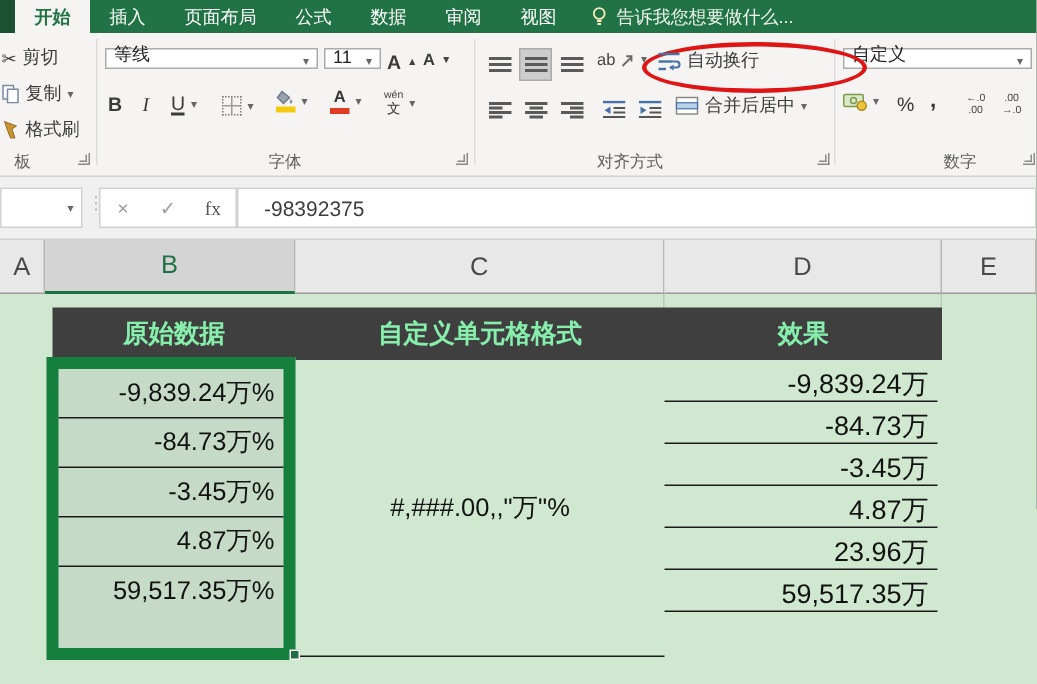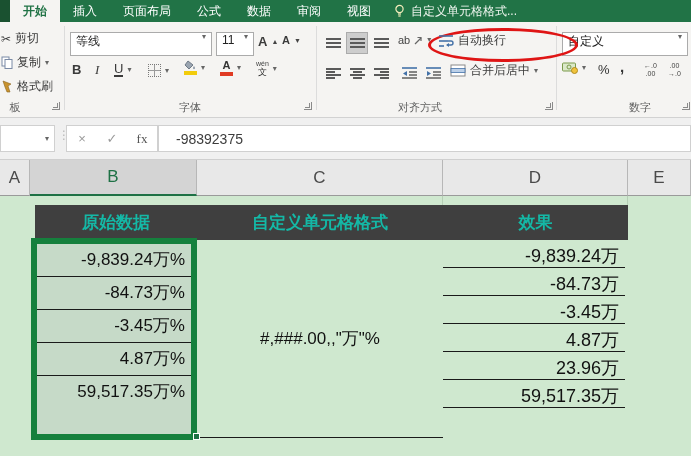--- a/index.html
+++ b/index.html
@@ -18,22 +18,22 @@
   
   .ribbon{position:absolute;left:0;top:22px;width:691px;height:96px;background:#f5f4f2;
           border-bottom:1px solid #d2d2d2;font-size:12px;color:#3b3b3b}
   .rabs{position:absolute;display:flex;align-items:center;gap:4px;white-space:nowrap}
   .gdiv{position:absolute;top:4px;height:84px;border-left:1px solid #dcdcdc}
   .glabel{position:absolute;top:78px;font-size:11px;color:#5f5f5f;text-align:center}
   .launcher{position:absolute;width:8px;height:8px;border-right:1px solid #8a8a8a;border-bottom:1px solid #8a8a8a}
   .launcher::before{content:"";position:absolute;right:1px;bottom:1px;width:4px;height:4px;
                     border-right:1px solid #8a8a8a;border-bottom:1px solid #8a8a8a}
   .dd{font-size:8px;color:#666;line-height:1}
-  .combo{position:absolute;height:24px;background:#fff;border:1px solid #ababab;
-         display:flex;align-items:flex-start;padding:0 5px;font-size:12px;color:#222}
+  .combo{position:absolute;height:14px;background:#fff;border:1px solid #ababab;
+         display:flex;align-items:flex-end;padding:0 5px;font-size:12px;color:#222}
   .combo .dd{margin-left:auto}
   .ibtn{width:22px;height:22px;display:flex;align-items:center;justify-content:center;gap:1px}
   .ibtn.sel{background:#cdcdcd;border:1px solid #ababab}
   .bld{font-weight:bold;font-size:13px}
   .itl{font-style:italic;font-family:"Liberation Serif",serif;font-size:13px}
   .und{font-size:13px;border-bottom:2px solid #3b3b3b;line-height:1}
   .stack{display:flex;flex-direction:column;align-items:center;line-height:1;gap:1px}
   .stack .t7{font-size:7px;color:#444}
   .stack .t9{font-size:9px;color:#333}
   .colorbar{width:13px;height:4px}
@@ -70,24 +70,24 @@
   .chcell{position:absolute;top:0;height:36px;background:#e8e8e8;border-right:1px solid #b7b7b7;
           border-bottom:1px solid #9a9a9a;display:flex;align-items:center;justify-content:center;
           font-size:17px;color:#4a4a4a}
   .chcell.selected{background:#d4d4d4;color:#1e7145;border-bottom:2px solid #1e7145}
 
   
   .sheet{position:absolute;left:0;top:196px;width:691px;height:260px;background:#cfe8cf}
   .vgrid{position:absolute;top:0;height:9px;width:1px;background:#b5cfb5}
   .darkbar{position:absolute;left:35px;top:9px;width:593px;height:35px;background:#3f3f3f}
   .darkbar span{position:absolute;top:0;height:35px;line-height:35px;text-align:center;
-                color:#14b8a6;font-weight:bold;font-size:17px}
+                color:#86efac;font-weight:bold;font-size:17px}
   .hd-b{left:0;width:162px}.hd-c{left:162px;width:246px}.hd-d{left:408px;width:185px}
   .bcol{position:absolute;left:31px;top:42px;width:166px;height:202px;background:#c6dac8;
-        border:6px solid #15803d}
+        border:8px solid #15803d}
   .bcol .cell{height:33px;line-height:32px;border-bottom:1px solid #1a1a1a;
               text-align:right;padding-right:6px;font-size:17px;color:#111}
   .bcol .cell:last-child{border-bottom:none}
   .cfmt{position:absolute;left:197px;top:44px;width:246px;height:198px;
         display:flex;align-items:center;justify-content:center;font-size:17px;color:#111;
         border-bottom:1px solid #1a1a1a}
   .dcol{position:absolute;left:443px;top:44px;width:182px;height:198px}
   .dcol .cell{height:28px;line-height:32px;border-bottom:1px solid #1a1a1a;
               text-align:right;padding-right:6px;font-size:18px;color:#111}
   .fillhandle{position:absolute;left:193px;top:237px;width:7px;height:7px;
@@ -106,21 +106,21 @@
     <div class="tab">公式</div>
     <div class="tab">数据</div>
     <div class="tab">审阅</div>
     <div class="tab">视图</div>
     <div class="tellme">
       <svg width="11" height="14" viewBox="0 0 11 14">
         <circle cx="5.5" cy="5" r="3.6" fill="none" stroke="#f5eebc" stroke-width="1.2"></circle>
         <line x1="4" y1="10" x2="7" y2="10" stroke="#f5eebc" stroke-width="1.2"></line>
         <line x1="4.3" y1="12" x2="6.7" y2="12" stroke="#f5eebc" stroke-width="1.2"></line>
       </svg>
-      <span>自定义单元格格式...</span>
+      <span>告诉我您想要做什么...</span>
     </div>
   </div>
 
   <div class="ribbon">
 
     <div class="rabs" style="left:1px;top:8px">
       <span>✂</span>
       <span>剪切</span>
     </div>
     <div class="rabs" style="left:1px;top:32px">

